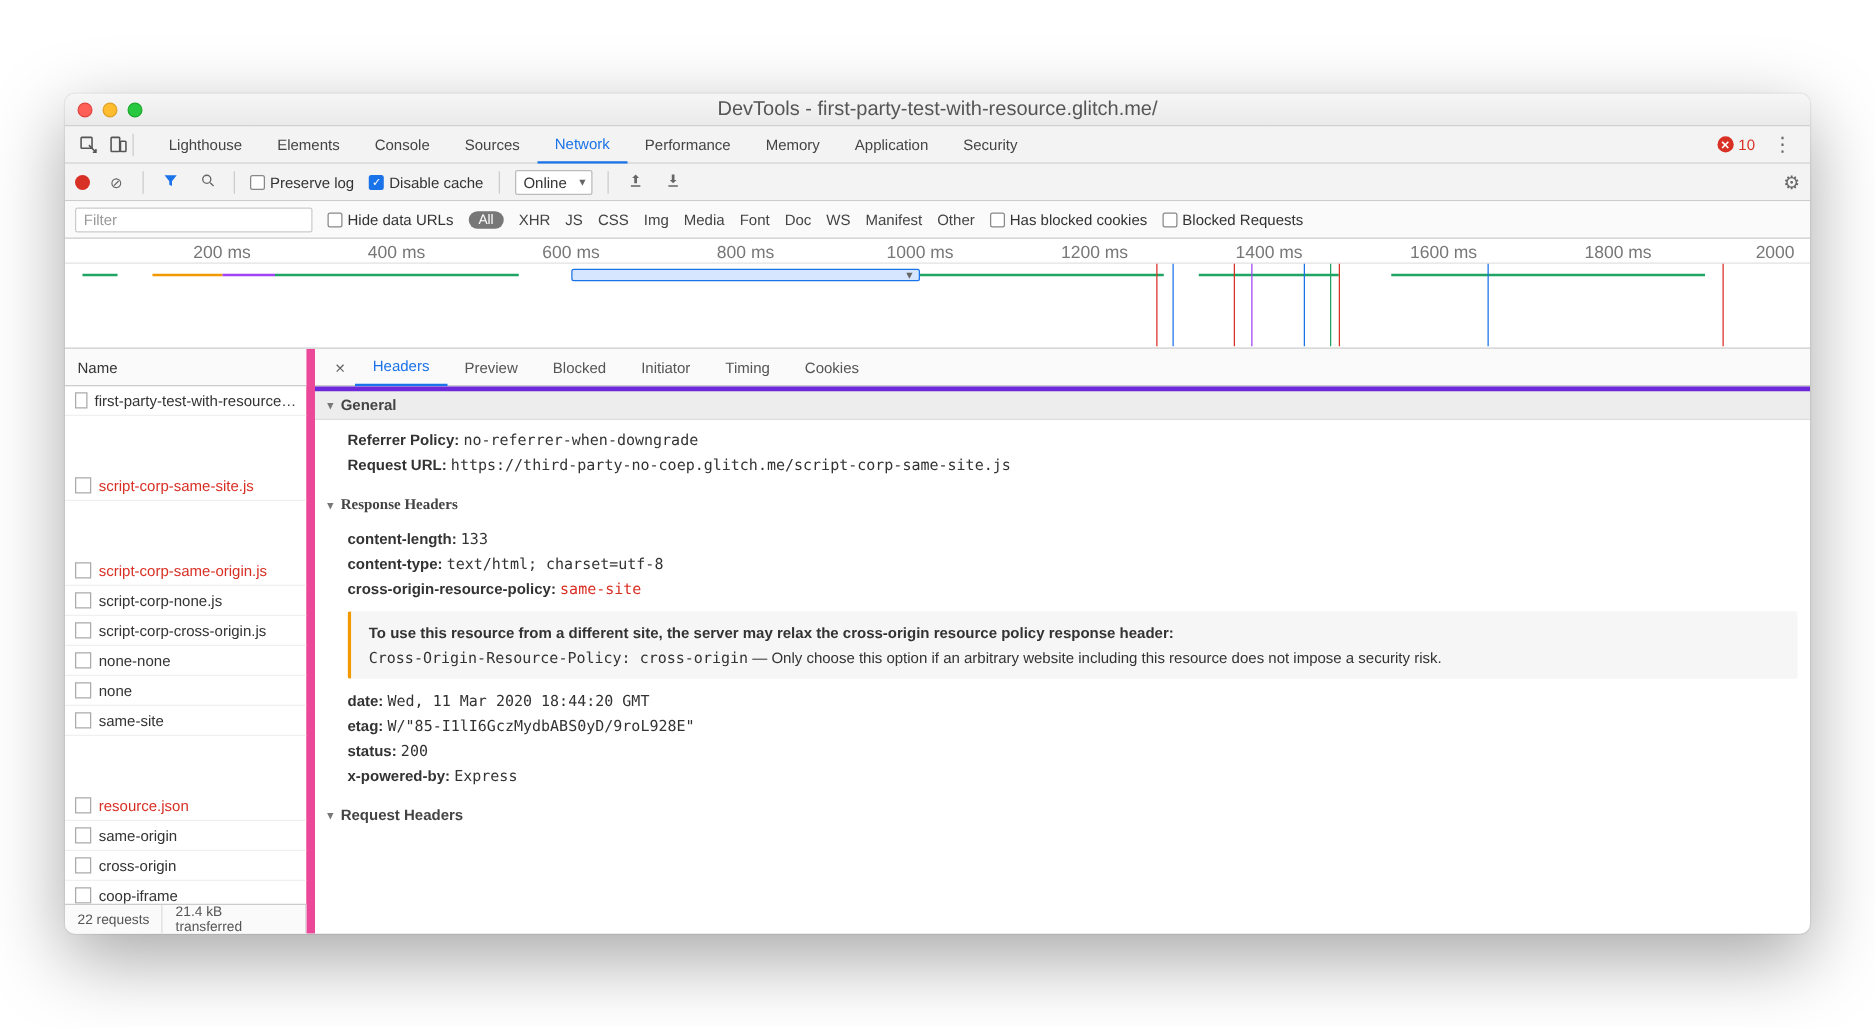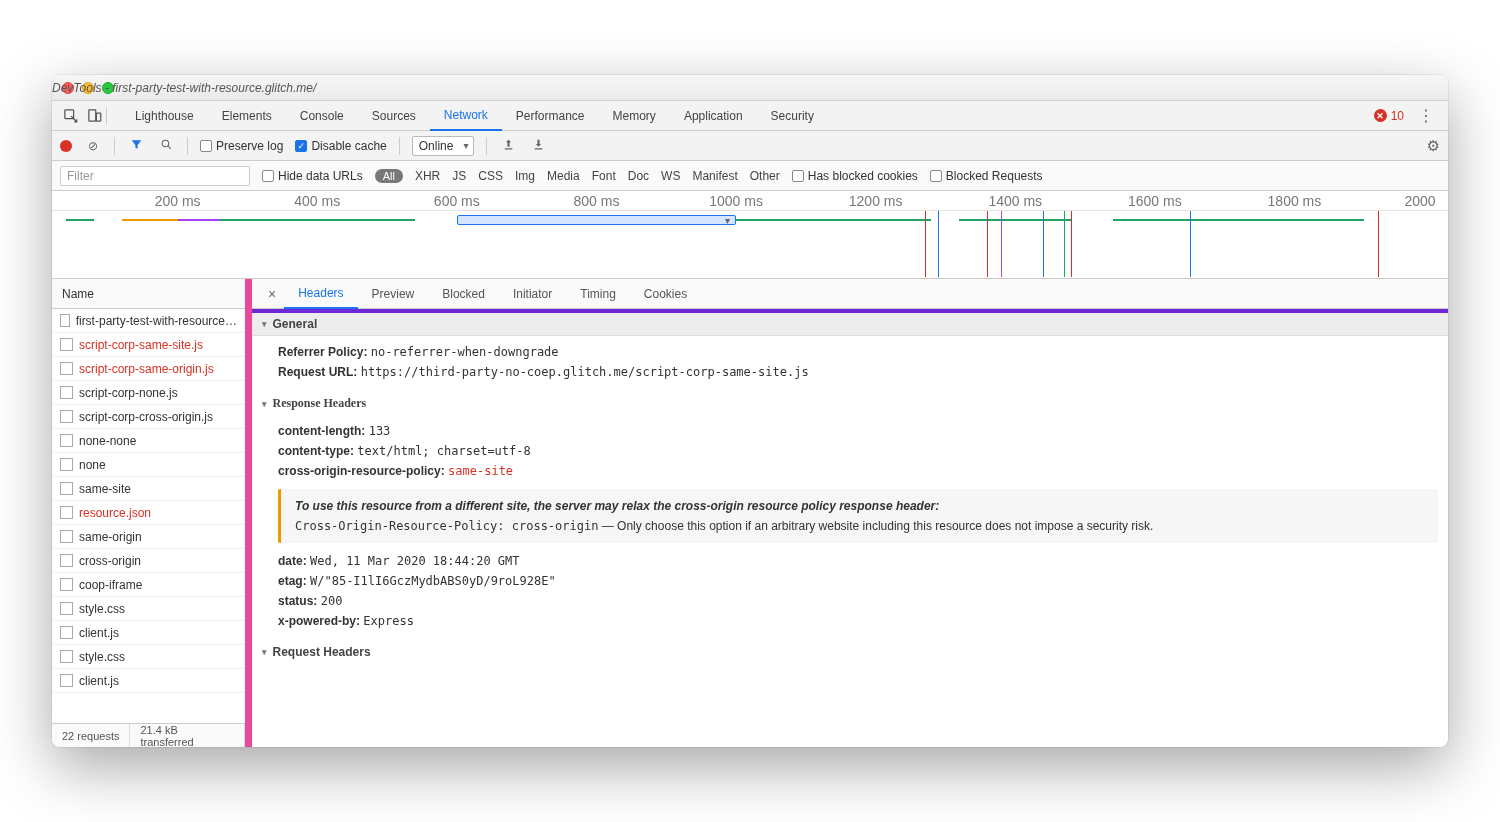--- a/index.html
+++ b/index.html
@@ -31,21 +31,21 @@
     display: flex;
     align-items: center;
     padding: 0 10px;
     position: relative;
   }
   .traffic { display: flex; gap: 8px; }
   .dot { width: 12px; height: 12px; border-radius: 50%; }
   .dot.red { background:#ff5f57; border:1px solid #e0443e; }
   .dot.yellow { background:#febc2e; border:1px solid #dfa123; }
   .dot.green { background:#28c840; border:1px solid #1aaa29; }
-  .title { position:absolute; left:0; right:0; text-align:left; color:#555; font-size:12px;font-style:italic; }
+  .title { position:absolute; left:0; right:0; text-align:center; color:#555; font-size:16px; }
 
   .tabbar {
     height: 30px;
     border-bottom: 1px solid #ccc;
     display: flex;
     align-items: center;
     padding: 0 8px 0 6px;
     gap: 0;
     background:#f3f3f3;
   }
@@ -97,40 +97,40 @@
   .ruler .tick { position:absolute;top:2px;transform:translateX(-50%); }
   .wf { position:relative; height:66px; }
   .wf .sel { position:absolute;top:4px;height:10px;background:#d7e6ff;border:1px solid #1a73e8; left:29%; width:20%; }
   .seg { position:absolute;height:2px;top:8px; }
 
   .body { flex:1; display:flex; overflow:hidden; }
   .reqlist { width:200px; border-right:7px solid #ec4899; display:flex;flex-direction:column; }
   .reqlist .hdr { height:30px;border-bottom:1px solid #ccc;display:flex;align-items:center;padding:0 10px;font-weight:400;color:#333;background:#fafafa; }
   .rows { flex:1; overflow:auto; }
   .row { height:24px;display:flex;align-items:center;padding:0 8px;gap:6px;border-bottom:1px solid #f0f0f0;white-space:nowrap;overflow:hidden;text-overflow:ellipsis; }
-  .row.err { color:#d93025; }
+  .row.err { color:#d93025;margin-top:44px; }
   .fico { width:13px;height:13px;border:1px solid #aaa;background:#fff; }
   .statusbar { height:24px;border-top:1px solid #ccc;display:flex;align-items:center;gap:0;font-size:11px;color:#555;background:#fafafa; }
   .sb { padding:0 10px;border-right:1px solid #ddd;height:100%;display:flex;align-items:center; }
 
   .detail { flex:1; display:flex;flex-direction:column; overflow:hidden; }
   .dtabs { height:30px;border-bottom:1px solid #ccc;display:flex;align-items:center;gap:0;background:#fafafa;padding:0 8px; }
   .closex { color:#666;padding:0 8px;font-size:14px; }
   .dtab { padding:0 14px;height:30px;display:flex;align-items:center;color:#555; }
   .dtab.active { color:#1a73e8;border-bottom:2px solid #1a73e8; }
   .sections { flex:1;overflow:auto; }
   .sectionhdr { background:#ededed;border-top:4px solid #6d28d9;border-bottom:1px solid #ddd;padding:4px 10px;font-weight:600;color:#444;display:flex;align-items:center;gap:4px; }
   .tri::before { content:"▾"; color:#777;font-size:9px;margin-right:2px; }
   .kvs { padding:6px 10px 10px 26px; }
   .kv { padding:3px 0; }
   .kv b { font-weight:600; }
   .mono { font-family: ui-monospace, Menlo, Consolas, monospace; }
   .redv { color:#d93025; }
   .callout { margin:8px 0 8px 0; background:#f6f6f6;border-left:3px solid #f29900;padding:10px 14px; border-radius:2px; }
-  .callout b { font-weight:600;font-style:italic; }
+  .callout b { font-weight:600; }
 </style>
 </head>
 <body>
 
 <div class="window">
 
   <div class="titlebar">
     <div class="traffic">
       <div class="dot red"></div>
       <div class="dot yellow"></div>

